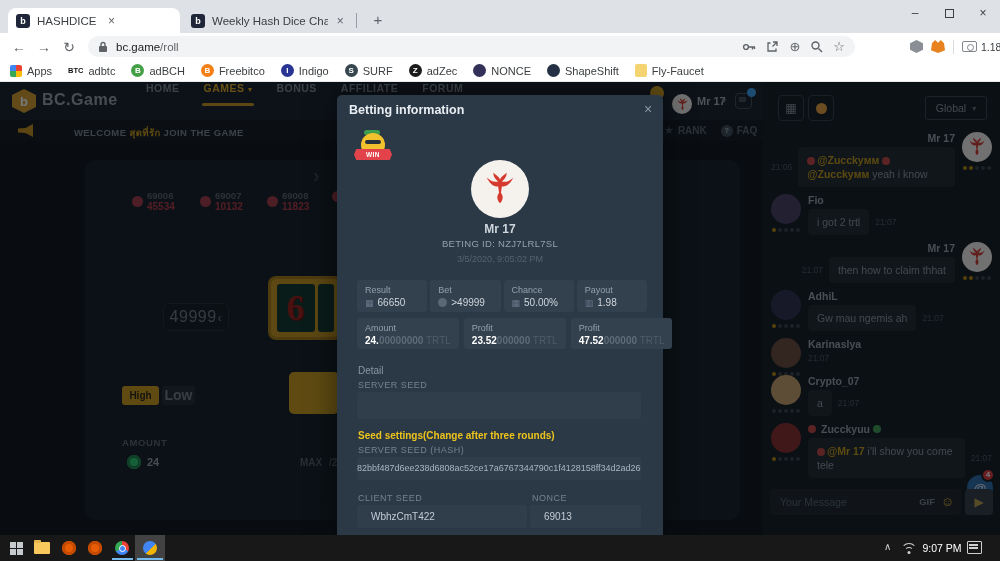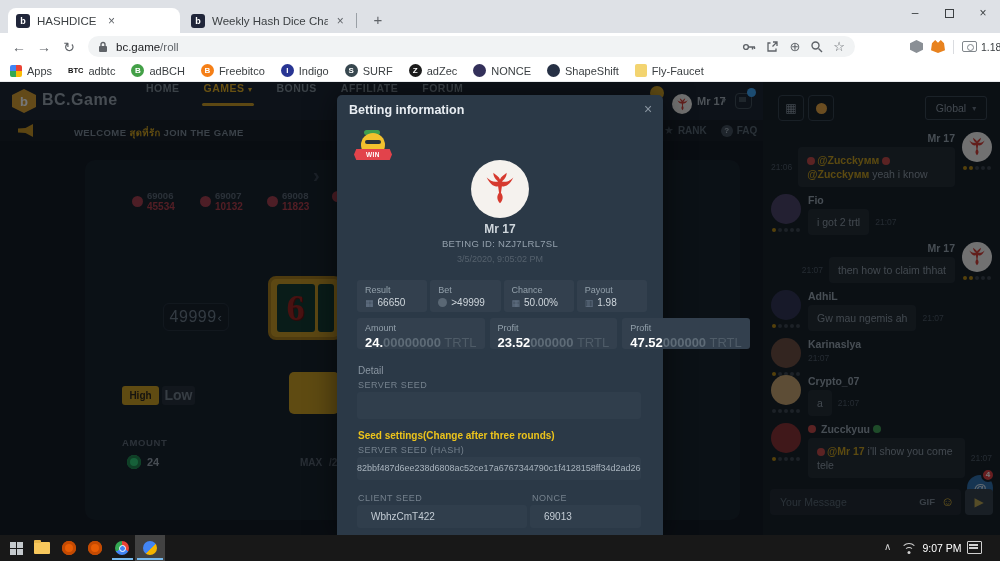--- a/index.html
+++ b/index.html
@@ -142,21 +142,21 @@
   .m-bid{position:absolute;left:0;top:143px;width:100%;text-align:center;font-size:9.5px;color:#93a0ac;letter-spacing:.3px;}
   .m-date{position:absolute;left:0;top:159px;width:100%;text-align:center;font-size:9px;color:#55616d;}
   .stat-row{position:absolute;left:20px;top:185px;width:290px;display:flex;gap:3px;}
   .stat-box{flex:1;background:#33404e;border-radius:3px;padding:5px 8px;height:32px;}
   .s-label{font-size:9px;color:#93a0ab;margin-bottom:2px;}
   .s-val{font-size:10px;color:#cfd6dc;display:flex;align-items:center;gap:4px;}
   .s-ic{color:#68ななa;color:#68778a;font-size:9px;}
   .s-coin{width:9px;height:9px;border-radius:50%;background:#5a6774;display:inline-block;}
   .amount-row{position:absolute;left:20px;top:223px;width:290px;display:flex;gap:5px;}
   .amount-box{flex:1;background:#33404e;border-radius:3px;padding:5px 8px;height:31px;}
-  .a-val{font-size:13px;color:#fff;font-weight:bold;white-space:nowrap;text-align:center;}
+  .a-val{font-size:10px;color:#fff;font-weight:bold;white-space:nowrap;text-align:center;}
   .a-val .dim{color:#5e6b77;font-weight:bold;}
   .a-val .cur{color:#4f5c68;font-weight:normal;}
   .m-detail{position:absolute;left:21px;top:270px;font-size:10px;color:#8a96a2;}
   .m-lbl{position:absolute;font-size:9px;color:#75818d;letter-spacing:.5px;}
   .m-input{position:absolute;background:#303e4c;border-radius:3px;}
   .seed-settings{position:absolute;left:21px;top:335px;font-size:10px;font-weight:bold;color:#edc41b;}
   .hash-input{left:20px;top:362px;width:284px;height:23px;font-size:9px;color:#a9b4be;text-align:center;line-height:23px;overflow:hidden;white-space:nowrap;}
   .cs-input{left:20px;top:410px;width:170px;height:23px;font-size:10px;color:#c3ccd4;line-height:23px;padding-left:14px;}
   .nonce-input{left:193px;top:410px;width:111px;height:23px;font-size:10px;color:#c3ccd4;line-height:23px;padding-left:14px;}
 

